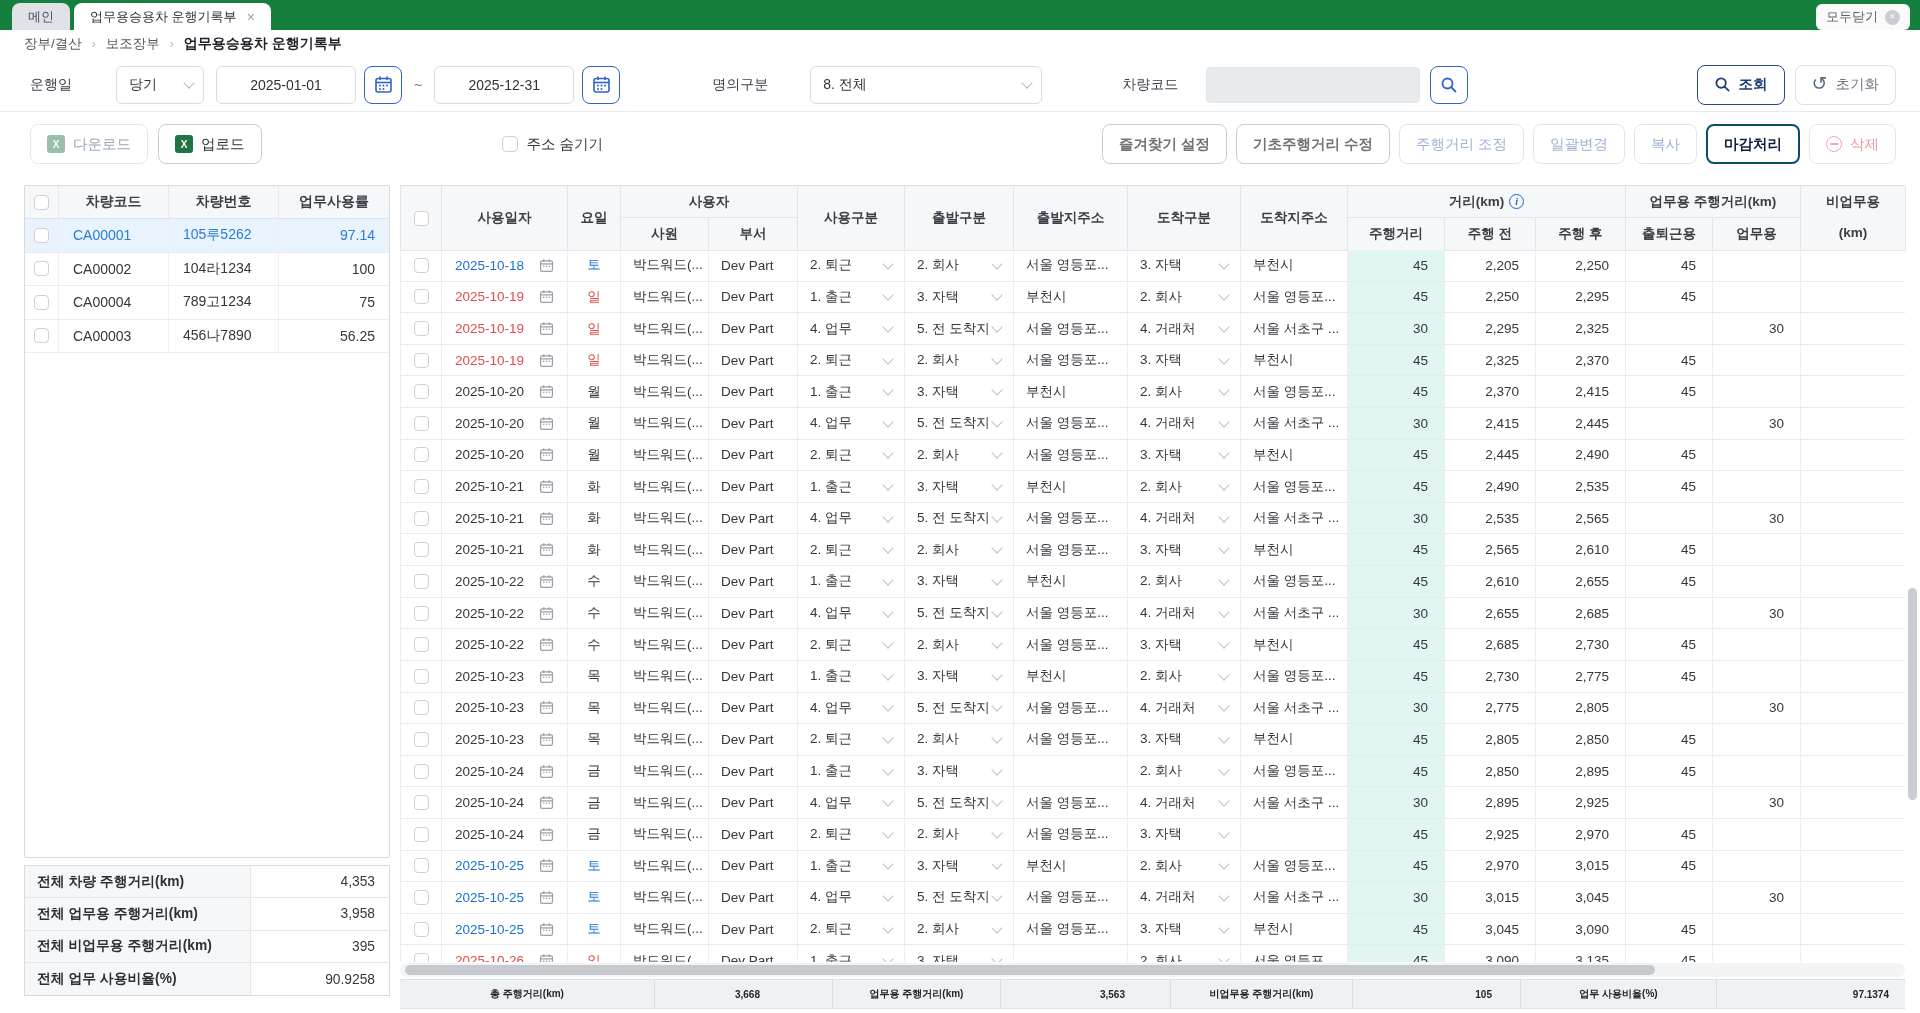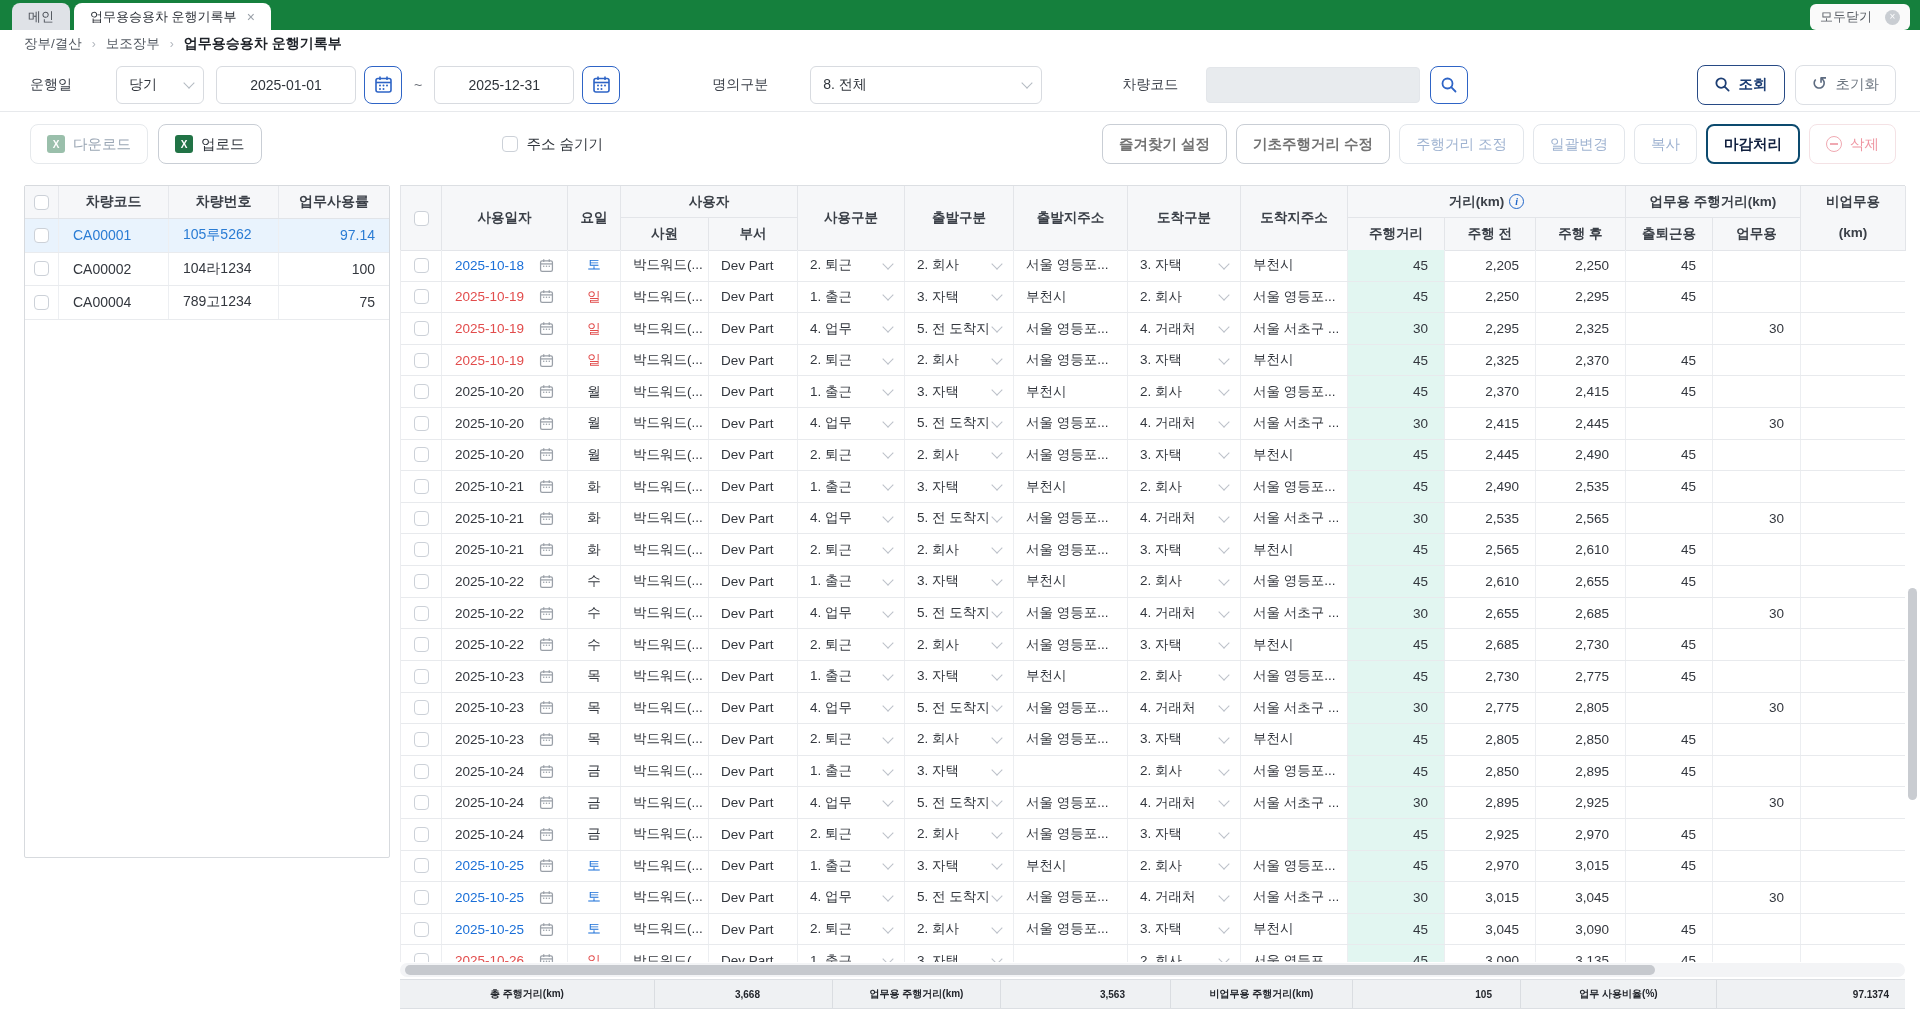--- a/index.html
+++ b/index.html
@@ -9,21 +9,21 @@
 
   
   .tabbar { position:absolute; left:0; top:0; width:1920px; height:30px; background:#15803d;
     display:flex; align-items:flex-end; }
   .tab { height:27px; display:flex; align-items:center; padding:0 16px; font-size:13px; color:#4a4f57;
     border-radius:8px 8px 0 0; cursor:default; }
   .tab-home { margin-left:12px; background:#dfe2e7; }
   .tab-active { margin-left:4px; background:#ffffff; color:#2b2f36; gap:10px; }
   .tab-x { color:#9aa0a8; font-size:14px; line-height:1; }
   .close-all { margin-left:auto; margin-right:10px; height:26px; background:#fafafa; border-radius:6px;
-    display:flex; align-items:center; gap:13px; padding:0 10px; font-size:13px; color:#5a5f66; }
+    display:flex; align-items:center; gap:7px; padding:0 10px; font-size:13px; color:#5a5f66; }
   .circle-x { width:15px; height:15px; border-radius:50%; background:#c9cdd2; color:#fff; font-size:10px;
     display:flex; align-items:center; justify-content:center; line-height:1; }
 
   
   .breadcrumb { position:absolute; left:24px; top:30px; height:28px; display:flex; align-items:center;
     gap:10px; font-size:13.5px; color:#555b63; }
   .bc-sep { color:#b3b8bf; font-size:12px; }
   .bc-last { font-weight:bold; color:#1e2228; font-size:14px; }
 
   
@@ -283,23 +283,49 @@
           <div class="veh-rate">100</div>
         </div>
         <div class="veh-row">
           <div class="veh-cb">
             <div class="checkbox" style="width: 15px; height: 15px;"></div>
           </div>
           <div class="veh-code">CA00004</div>
           <div class="veh-num">789고1234</div>
           <div class="veh-rate">75</div>
         </div>
+        <div class="veh-row">
+          <div class="veh-cb">
+            <div class="checkbox" style="width: 15px; height: 15px;"></div>
+          </div>
+          <div class="veh-code">CA00003</div>
+          <div class="veh-num">456나7890</div>
+          <div class="veh-rate">56.25</div>
+        </div>
       </div>
   </div>
 
+  <div class="veh-sum" id="veh-sum">
+      <div class="vs-row">
+        <div class="vs-label">전체 차량 주행거리(km)</div>
+        <div class="vs-value">4,353</div>
+      </div>
+      <div class="vs-row">
+        <div class="vs-label">전체 업무용 주행거리(km)</div>
+        <div class="vs-value">3,958</div>
+      </div>
+      <div class="vs-row">
+        <div class="vs-label">전체 비업무용 주행거리(km)</div>
+        <div class="vs-value">395</div>
+      </div>
+      <div class="vs-row">
+        <div class="vs-label">전체 업무 사용비율(%)</div>
+        <div class="vs-value">90.9258</div>
+      </div>
+    </div>
 
   <div class="main-panel lg-grid">
     <div class="lg-head">
       <div class="hc rs" style="grid-column:1;">
           <span class="checkbox" style="width:15px;height:15px;"></span>
         </div>
       <div class="hc rs" style="grid-column:2;">사용일자</div>
       <div class="hc rs" style="grid-column:3;">요일</div>
       <div class="hc" style="grid-column:4/6; grid-row:1;">사용자</div>
       <div class="hc" style="grid-column:4; grid-row:2;">사원</div>

